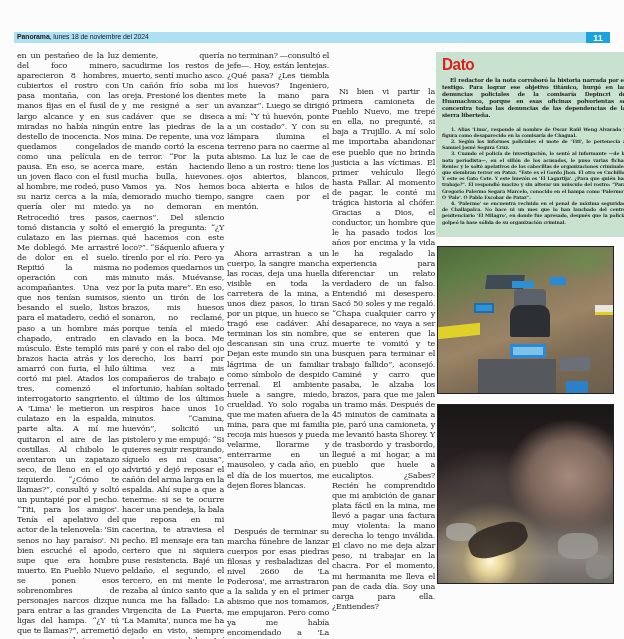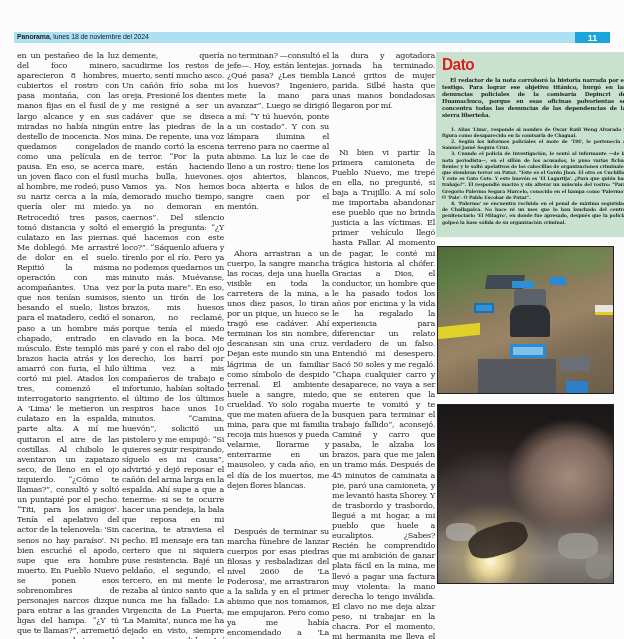--- a/index.html
+++ b/index.html
@@ -13,21 +13,21 @@
       padding-left: 3px;
     }
     .header-text {
       font-family: "Liberation Sans", sans-serif; font-size: 7.5px; color: #1a1a1a;
       letter-spacing: -0.1px; transform: scaleX(0.92); transform-origin: left center;
       white-space: nowrap;
     }
     .header-text b { font-weight: bold; }
     .page-num {
       background: #1ba3dc; color: #fff; font-family: "Liberation Sans", sans-serif;
-      font-weight: bold; font-size: 9px; height: 11px; width: 35px;
+      font-weight: bold; font-size: 9px; height: 11px; width: 24px;
       display: flex; align-items: center; justify-content: center;
     }
 
     .col {
       position: absolute; top: 51px; width: 102px;
       font-size: 8.05px; line-height: 10.1px; text-align: justify;
       color: #2b2b2b; letter-spacing: -0.25px; word-spacing: -0.3px;
       hyphens: manual;
     }
     .col p { text-indent: 0; }
@@ -97,21 +97,20 @@
 </div>
 
 <div class="col" id="col3">
   <p>no terminan? —consultó el jefe—. Hoy, están lentejas. ¿Qué pasa? ¿Les tiembla los huevos? Ingeniero, mete la mano para avanzar”. Luego se dirigió a mí: “Y tú huevón, ponte a un costado”. Y con su lámpara ilumina el terreno para no caerme al abismo. La luz le cae de lleno a un rostro: tiene los ojos abiertos, blancos, boca abierta e hilos de sangre caen por el mentón.</p>
   <p class="ind">Ahora arrastran a un cuerpo, la sangre mancha las rocas, deja una huella visible en toda la carretera de la mina, a unos diez pasos, lo tiran por un pique, un hueco se tragó ese cadáver. Ahí terminan los sin nombre, descansan sin una cruz. Dejan este mundo sin una lágrima de un familiar como símbolo de despido terrenal. El ambiente huele a sangre, miedo, crueldad. Yo solo rogaba que me maten afuera de la mina, para que mi familia recoja mis huesos y pueda velarme, llorarme y enterrarme en un mausoleo, y cada año, en el día de los muertos, me dejen flores blancas.</p>
   <p class="ind">Después de terminar su marcha fúnebre de lanzar cuerpos por esas piedras filosas y resbaladizas del nivel 2660 de 'La Poderosa', me arrastraron a la salida y en el primer abismo que nos tomamos, me empujaron. Pero como ya me había encomendado a 'La Mamita' más de una media hora, me quedé enganchado en una piedra. La oscuridad estaba espesa. Esa noche, me acompañó Dios, el frío, el croar de los sapos, el brillo de las luciérnagas, el sereno de la sierra y el dolor de la clavícula, porque al momento de caer, una piedra filuda me rompió el hueso.</p>
 
 </div>
 
 <div class="col" id="col4">
-  <p>la dura y agotadora jornada ha terminado. Lancé gritos de mujer parida. Silbé hasta que unas manos bondadosas llegaron por mí.</p>
   <p class="ind">Ni bien vi partir la primera camioneta de Pueblo Nuevo, me trepé en ella, no pregunté, si baja a Trujillo. A mí solo me importaba abandonar ese pueblo que no brinda justicia a las víctimas. El primer vehículo llegó hasta Pallar. Al momento de pagar, le conté mi trágica historia al chófer. Gracias a Dios, el conductor, un hombre que le ha pasado todos los años por encima y la vida le ha regalado la experiencia para diferenciar un relato verdadero de un falso. Entendió mi desespero. Sacó 50 soles y me regaló. “Chapa cualquier carro y desaparece, no vaya a ser que se enteren que la muerte te vomitó y te busquen para terminar el trabajo fallido”, aconsejó. Caminé y carro que pasaba, le alzaba los brazos, para que me jalen un tramo más. Después de 45 minutos de caminata a pie, paró una camioneta, y me levantó hasta Shorey. Y de trasbordo y trasbordo, llegué a mi hogar, a mi pueblo que huele a eucaliptos. ¿Sabes? Recién he comprendido que mi ambición de ganar plata fácil en la mina, me llevó a pagar una factura muy violenta: la mano derecha lo tengo inválida. El clavo no me deja alzar peso, ni trabajar en la chacra. Por el momento, mi hermanita me lleva el pan de cada día. Soy una carga para ella. ¿Entiendes?</p>
   <p class="ind">¿Ya te diste cuenta del porqué odio a la lima? No soporto ni la fragancia de esa planta. Cada que veo esa fruta, me recuerda a mi causa fallecido.</p>
 
 </div>
 
 <div class="dato">
   <div class="dato-title">Dato</div>
   <p class="dato-lead">El redactor de la nota corroboró la historia narrada por el testigo. Para lograr ese objetivo titánico, hurgó en las denuncias policiales de la comisaría Depincri de Huamachuco, porque en esas oficinas polvorientas se concentra todas las denuncias de las dependencias de la sierra liberteña.</p>
   <div class="dato-items">
     <p class="dato-item">1. Alias 'Lima', responde al nombre de Oscar Raúl Weng Alvarado y figura como desaparecido en la comisaría de Chagual.</p>

